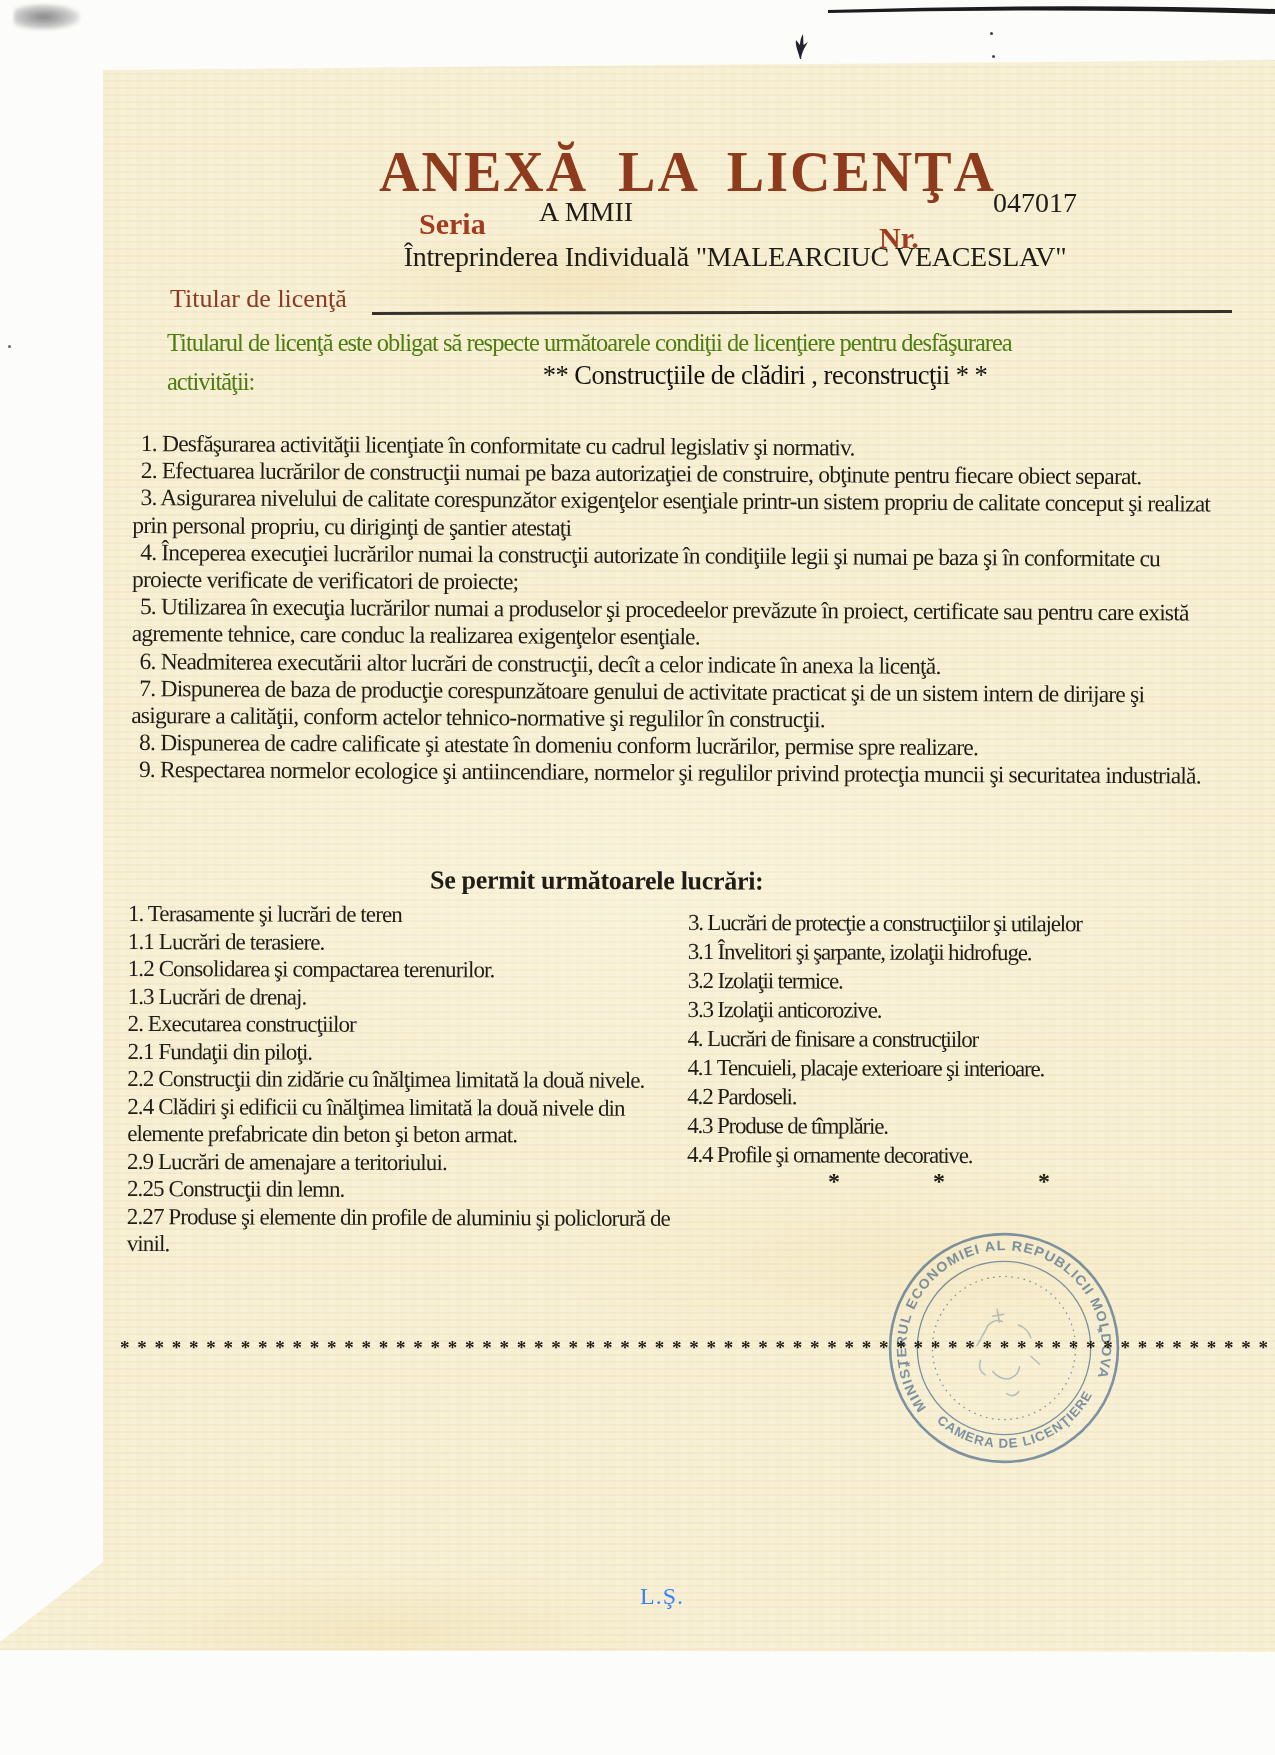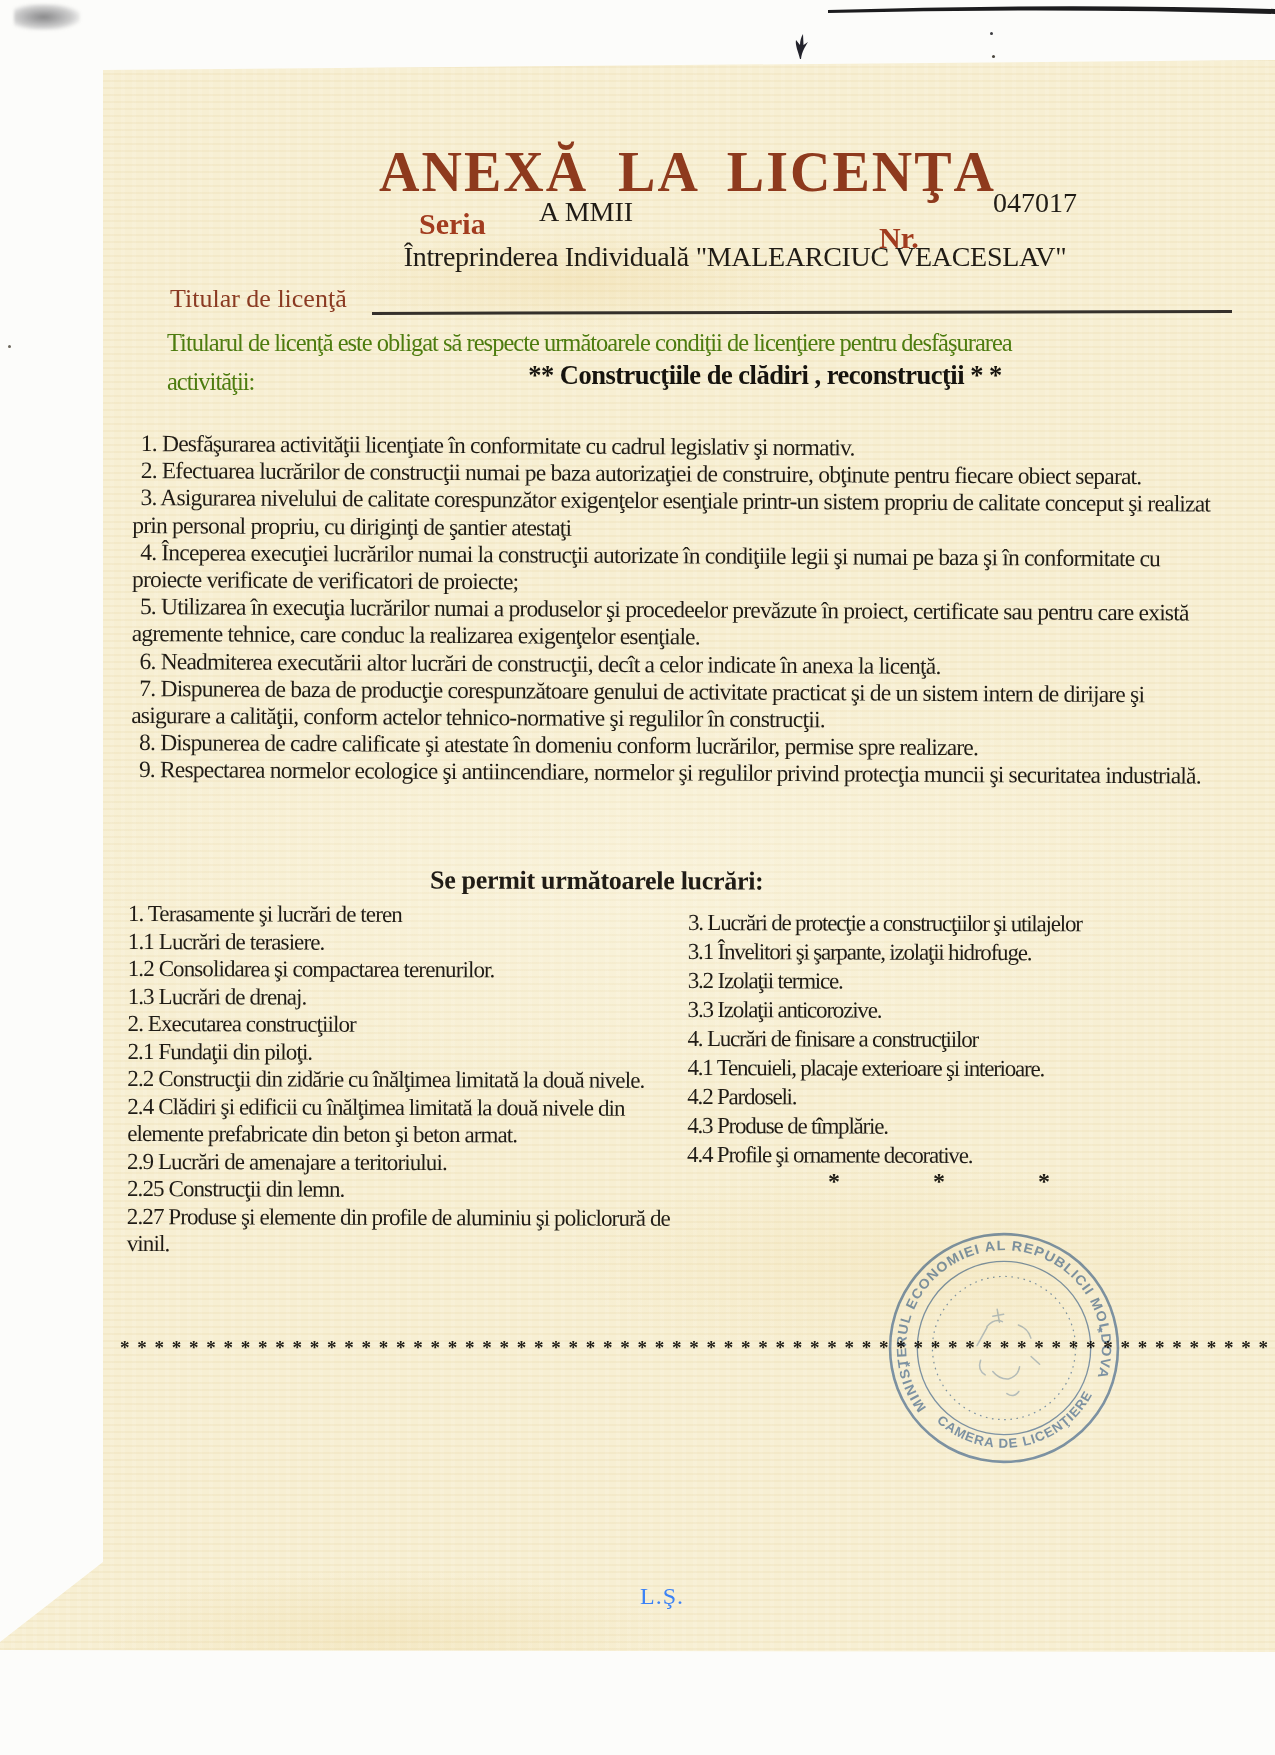--- a/index.html
+++ b/index.html
@@ -45,21 +45,21 @@
   .nr-label{left:843px;top:221px;}
   .nr-value{left:963px;top:187px;font-size:28px;white-space:nowrap;margin-left:30px;}
   .holder-name{left:340px;top:241px;width:790px;text-align:center;font-size:28px;white-space:nowrap;letter-spacing:-0.3px;}
   .holder-label{left:170px;top:284px;font-size:26px;color:#8a3a22;white-space:nowrap;}
   .holder-line{left:372px;top:311px;width:860px;height:3px;background:#35302a;transform:rotate(-0.12deg);}
   .oblig{color:#4d7c0f;font-size:24.5px;letter-spacing:-1px;white-space:nowrap;}
   .oblig-l1{left:167px;top:329px;}
   .oblig-l2{left:167px;top:368px;}
   .activity{
     left:450px;top:360px;width:630px;text-align:center;
-    font-size:26.5px;font-weight:700;letter-spacing:-0.5px;white-space:nowrap;color:#16130e;
+    font-size:26.5px;font-weight:400;letter-spacing:-0.5px;white-space:nowrap;color:#16130e;
   }
   .conditions{
     left:133px;top:430px;width:1093px;
     font-size:23.5px;line-height:27.2px;letter-spacing:-0.8px;
     transform:rotate(0.35deg);transform-origin:0 0;
   }
   .conditions p{margin:0;text-indent:8px;}
   .permit-heading{
     left:430px;top:866px;font-size:26px;font-weight:bold;letter-spacing:-0.3px;white-space:nowrap;
     transform:rotate(0.2deg);

